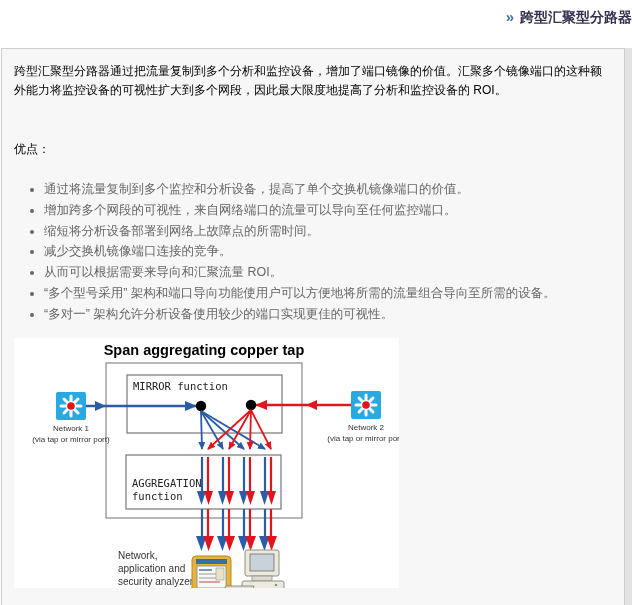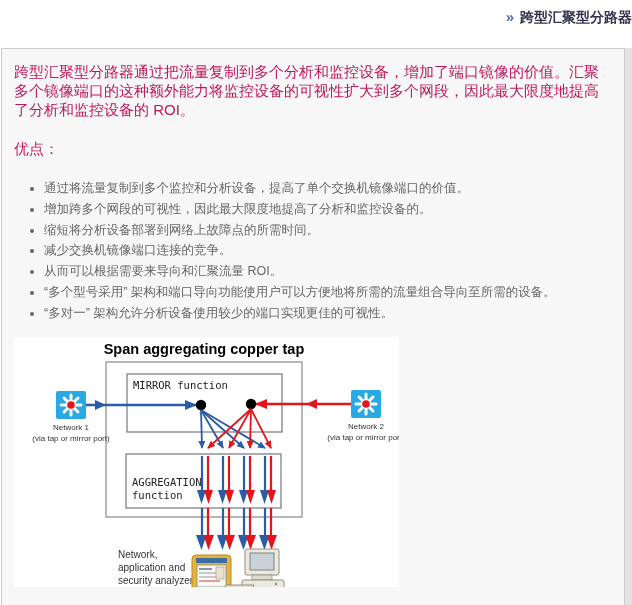--- a/index.html
+++ b/index.html
@@ -3,22 +3,22 @@
 <meta charset="utf-8">
 <style>
   * { margin:0; padding:0; box-sizing:border-box; }
   html,body { width:632px; height:605px; overflow:hidden; background:#ffffff;
     font-family:"Liberation Sans","DejaVu Sans",sans-serif; }
   .page-header { padding:8px 0 0 10px; font-size:14px; font-weight:bold; color:#32324e;text-align:right; }
   .page-header .chev { color:var(--chevron,#4a6fa8); margin-right:6px; font-size:15px; }
   .right-strip { position:absolute; right:0; top:48px; width:7px; height:557px; background:#e2e2e2; }
   .content-box { position:absolute; left:1px; top:48px; width:624px; height:600px;
     background:#f7f7f7; border:1px solid #cccccc; padding:13px 12px 0 12px; }
-  .content-box p { font-size:15px; line-height:19px; color:#be185d; margin-bottom:14px; }
-  .benefits-label { margin-top:20px; }
+  .content-box p { font-size:12px; line-height:19px; color:#000000; margin-bottom:14px; }
+  .benefits-label { margin-top:40px; }
   ul.benefits { margin:20px 0 12px 0; padding-left:30px; }
   ul.benefits li { font-size:12.5px; line-height:20.8px; color:#666666; list-style:disc; }
   .diagram { margin-top:13px; width:385px; height:250px; background:#ffffff; }
   .diagram svg { display:block; }
   .dg-title { font-size:14.5px; font-weight:bold; fill:#000000;
     font-family:"Liberation Sans","DejaVu Sans",sans-serif; }
   .dg-boxlabel { font-size:10.5px; fill:#222222; font-family:"DejaVu Sans Mono",monospace; }
   .dg-small { font-size:8px; fill:#333333; font-family:"Liberation Sans",sans-serif; }
   .dg-caption { font-size:10px; fill:#333333; font-family:"Liberation Sans",sans-serif; }
   .bluestroke { stroke:var(--blue,#2a5ca8); }
@@ -33,21 +33,21 @@
   <span class="chev">»</span><span>跨型汇聚型分路器</span>
 </div>
 
 <div class="right-strip"></div>
 
 <div class="content-box">
   <p>跨型汇聚型分路器通过把流量复制到多个分析和监控设备，增加了端口镜像的价值。汇聚多个镜像端口的这种额外能力将监控设备的可视性扩大到多个网段，因此最大限度地提高了分析和监控设备的 ROI。</p>
   <p class="benefits-label">优点：</p>
   <ul class="benefits">
     <li>通过将流量复制到多个监控和分析设备，提高了单个交换机镜像端口的价值。</li>
-    <li>增加跨多个网段的可视性，因此最大限度地提高了分析和监控设备的。</li>
+    <li>增加跨多个网段的可视性，来自网络端口的流量可以导向至任何监控端口。</li>
     <li>缩短将分析设备部署到网络上故障点的所需时间。</li>
     <li>减少交换机镜像端口连接的竞争。</li>
     <li>从而可以根据需要来导向和汇聚流量 ROI。</li>
     <li>“多个型号采用” 架构和端口导向功能使用户可以方便地将所需的流量组合导向至所需的设备。</li>
     <li>“多对一” 架构允许分析设备使用较少的端口实现更佳的可视性。</li>
   </ul>
 
   <div class="diagram">
     <svg width="385" height="250" viewBox="0 0 385 250">
       <defs>

